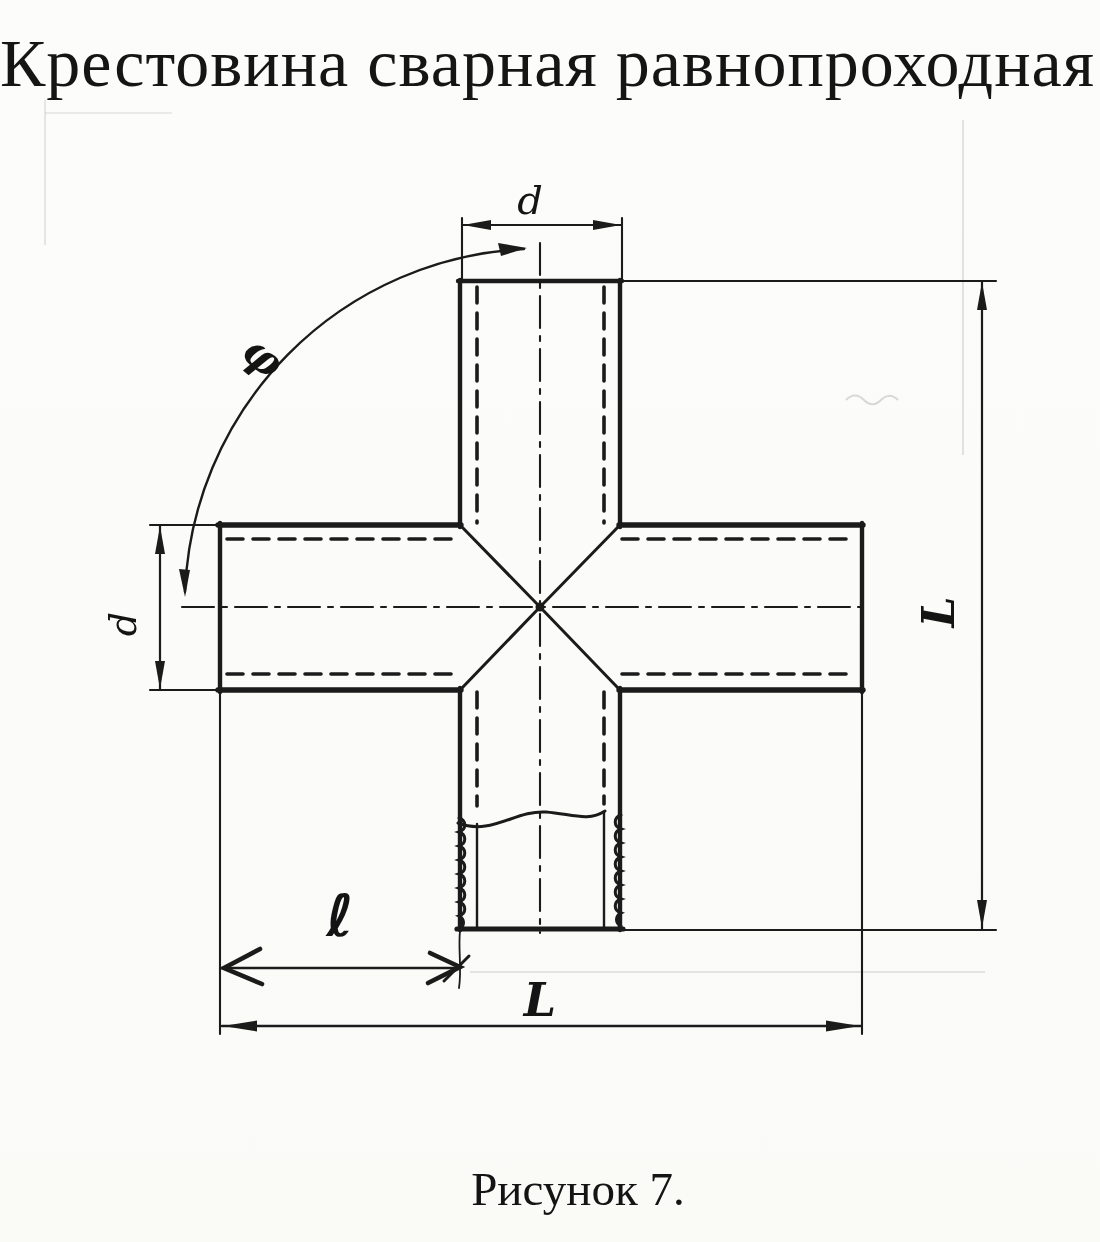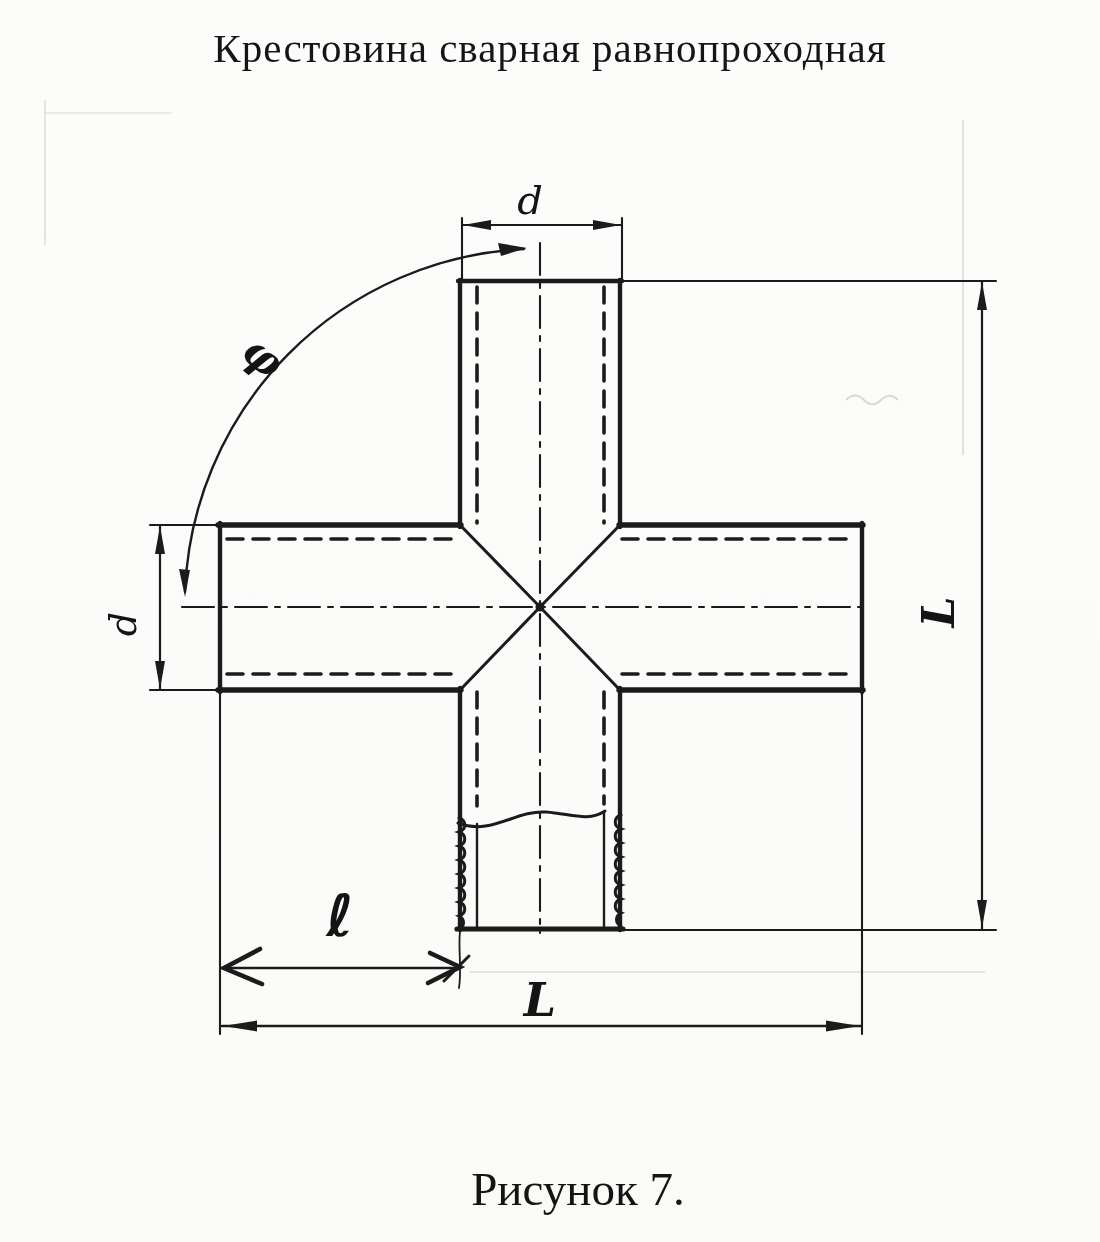--- a/index.html
+++ b/index.html
@@ -9,22 +9,21 @@
     height:1242px;
     background:linear-gradient(180deg,#fcfcfa 0%,#fbfbf9 60%,#fafaf7 100%);
     font-family:"Liberation Serif", serif;
     color:#1a1a1a;
     overflow:hidden;
   }
   .title{
     position:absolute;
     top:24px; left:0;
     width:100%;
-    text-align:center;
-    font-size:41px;
+    font-size:68px;
     letter-spacing:1px;
     color:#151515;
     white-space:nowrap;
     font-family:Liberation Serif, serif;
   }
   .caption{
     position:absolute;
     top:1162px; left:0;
     width:100%;
     text-align:center;

